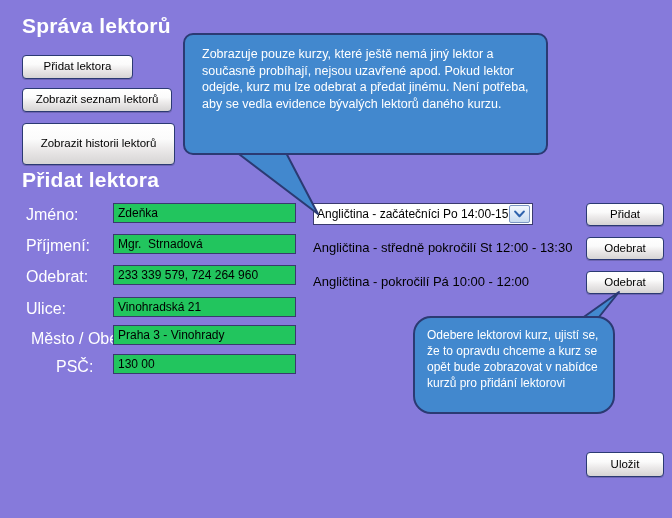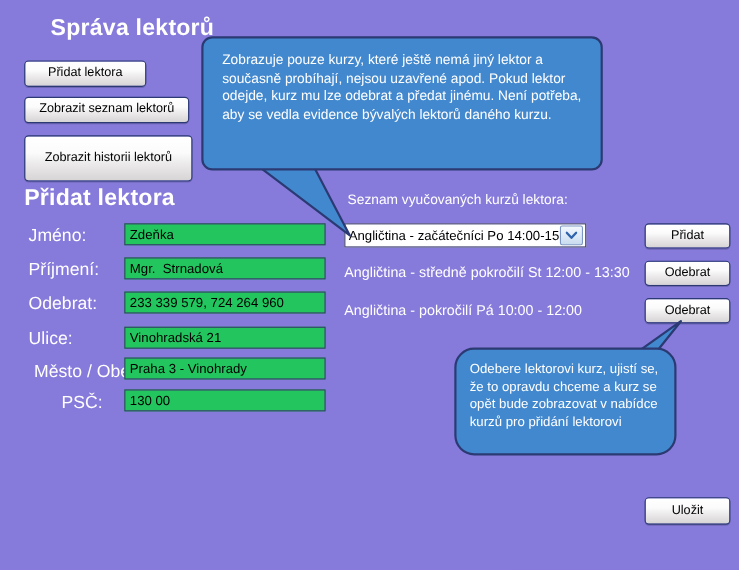--- a/index.html
+++ b/index.html
@@ -24,21 +24,21 @@
 
   
   .h-title {
     position: absolute;
     color: #ffffff;
     font-weight: bold;
     font-size: 21px;
     letter-spacing: 0.2px;
     white-space: nowrap;
   }
-  #page-title { left: 22px; top: 14px; margin-left: 24px; }
+  #page-title { left: 22px; top: 14px; }
   #section-title { left: 22px; top: 168px; }
 
   
   .btn {
     position: absolute;
     box-sizing: border-box;
     border: 1px solid #2b3a73;
     border-radius: 4px;
     background: linear-gradient(to bottom, #ffffff 0%, #fbfbfb 38%, #eceaea 62%, #d6d4d4 100%);
     color: #000000;
@@ -140,21 +140,21 @@
     display: flex;
     align-items: center;
     justify-content: center;
     flex: 0 0 auto;
   }
   #course-select-arrow svg { display: block; }
 
   .course-row {
     position: absolute;
     left: 313px;
-    color: #ffffff;
+    color: #000000;
     font-size: 13px;
     white-space: nowrap;
   }
   #course-row-1 { top: 240px; }
   #course-row-2 { top: 274px; }
 
   
   .callout {
     position: absolute;
     box-sizing: border-box;
@@ -230,21 +230,20 @@
   </div>
   <div class="row-4">
     <div class="field-label">Město / Obec:</div>
     <input class="field-input" id="input-4" type="text" value="Praha 3 - Vinohrady" style="">
   </div>
   <div class="row-5">
     <div class="field-label">PSČ:</div>
     <input class="field-input" id="input-5" type="text" value="130 00" style="">
   </div>
 
-  <div id="courses-label">Seznam vyučovaných kurzů lektora:</div>
 
   <div id="course-select-wrap">
     <div id="course-select-text">Angličtina - začátečníci Po 14:00-15:30</div>
     <div id="course-select-arrow">
       <svg width="11" height="8" viewBox="0 0 11 8" aria-hidden="true">
         <path d="M1.2 1.6 L5.5 6.2 L9.8 1.6" fill="none" stroke="#2f63ad" stroke-width="2.1" stroke-linecap="round" stroke-linejoin="round"></path>
       </svg>
     </div>
   </div>
 

